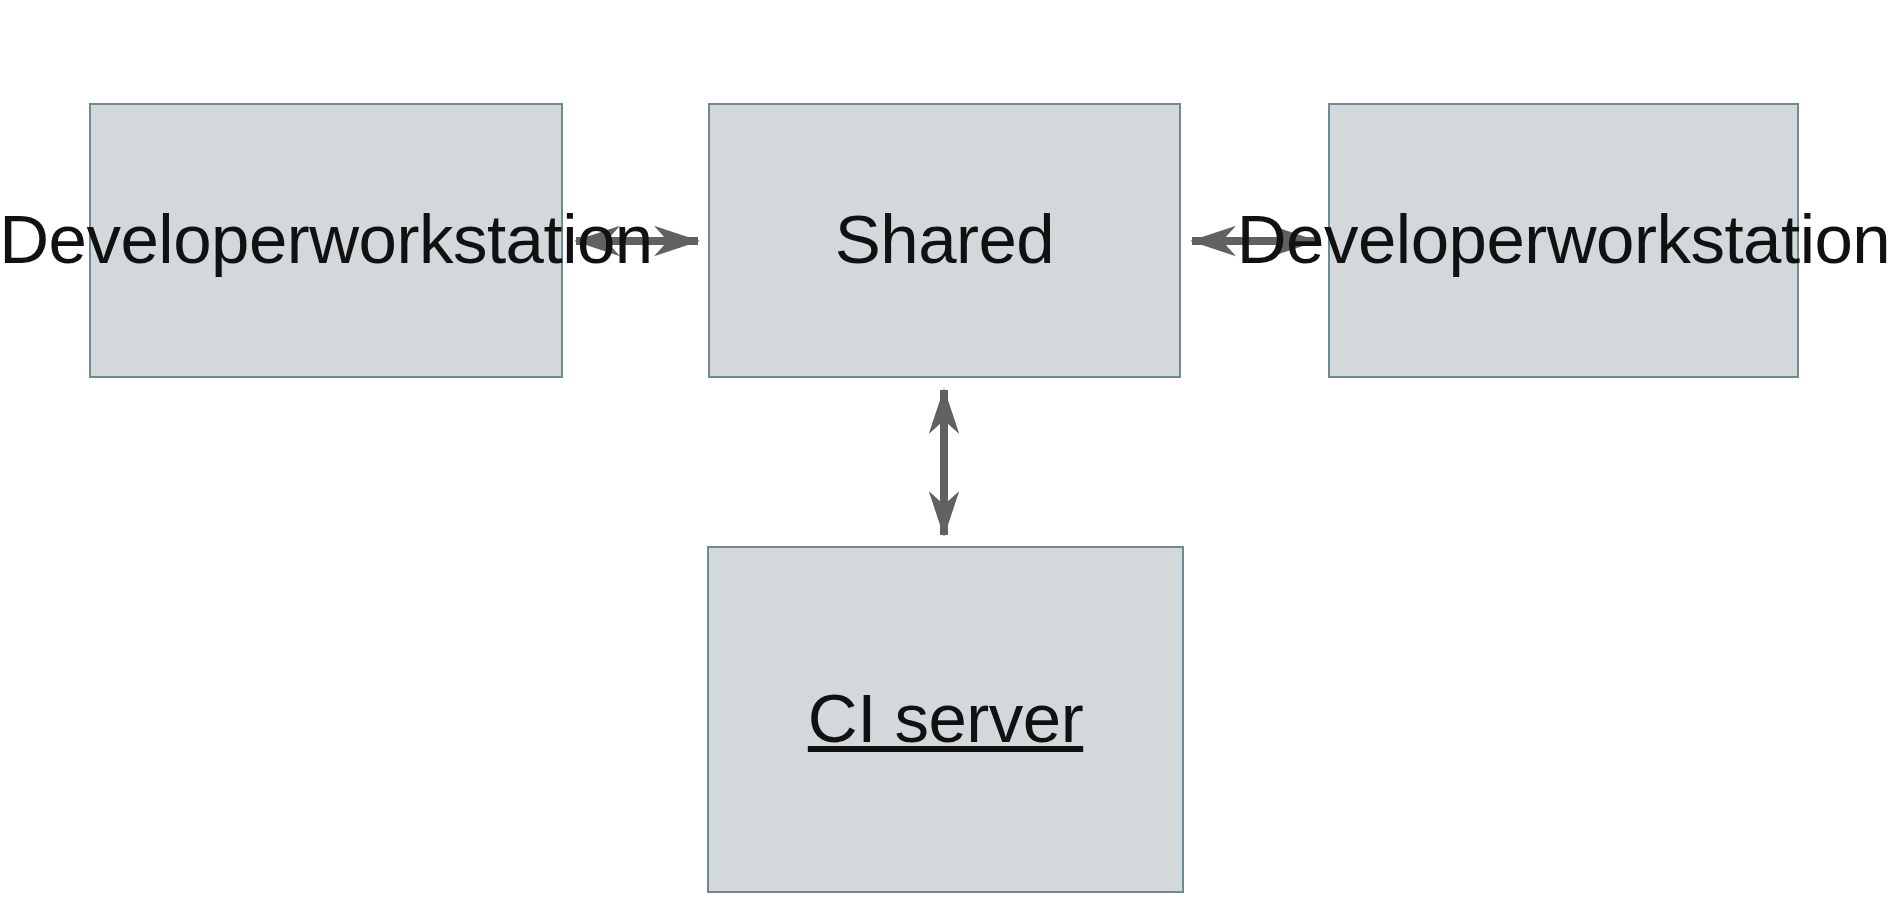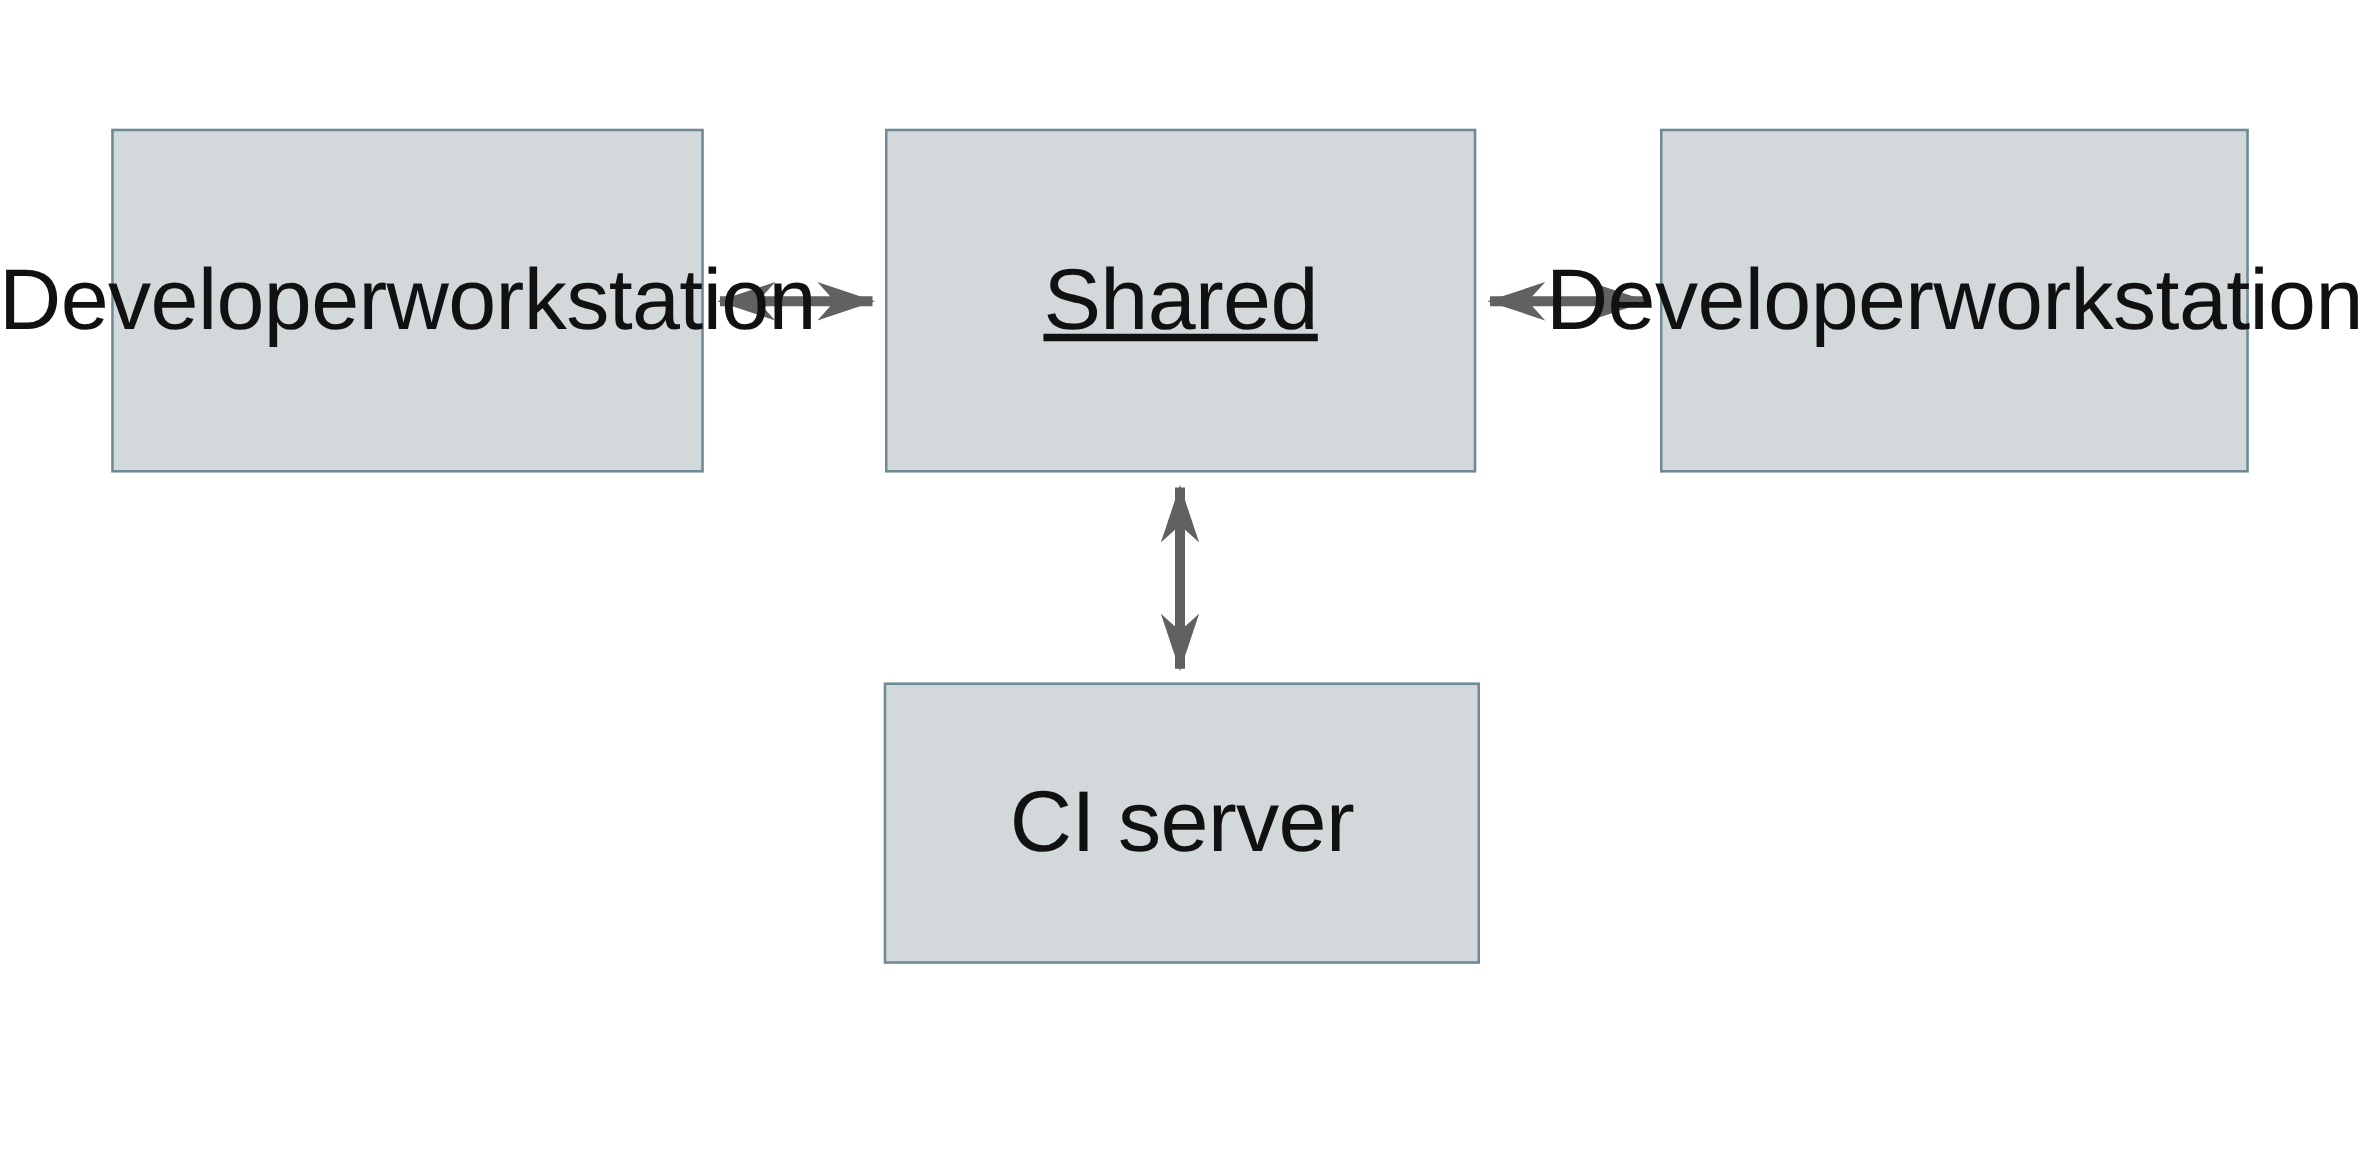--- a/index.html
+++ b/index.html
@@ -44,23 +44,23 @@
     align-items: center;
     justify-content: center;
     text-align: center;
     color: var(--text);
     font-size: 69px;
     line-height: 1.2;
     letter-spacing: -0.5px;
   }
 
   #node-dev-left   { left:  89px; top: 103px; width: 474px; height: 275px; }
-  #node-cache      { left: 708px; top: 103px; width: 473px; height: 275px; text-decoration: underline; }
+  #node-cache      { left: 708px; top: 103px; width: 473px; height: 275px; }
   #node-dev-right  { left:1328px; top: 103px; width: 471px; height: 275px; }
-  #node-ci         { left: 707px; top: 546px; width: 477px; height: 225px; }
+  #node-ci         { left: 707px; top: 546px; width: 477px; height: 347px; text-decoration: underline; }
 </style>
 </head>
 <body>
 
 <div class="canvas">
 
   <svg class="edges-layer" viewBox="0 0 1900 922" xmlns="http://www.w3.org/2000/svg" aria-hidden="true">
     <defs>
       <marker id="head" viewBox="0 0 12 8" refX="11.5" refY="4" markerUnits="userSpaceOnUse" markerWidth="46" markerHeight="36" orient="auto-start-reverse">
         <path class="arrowhead-path" d="M0,0 L12,4 L0,8 L3.6,4 Z"></path>

